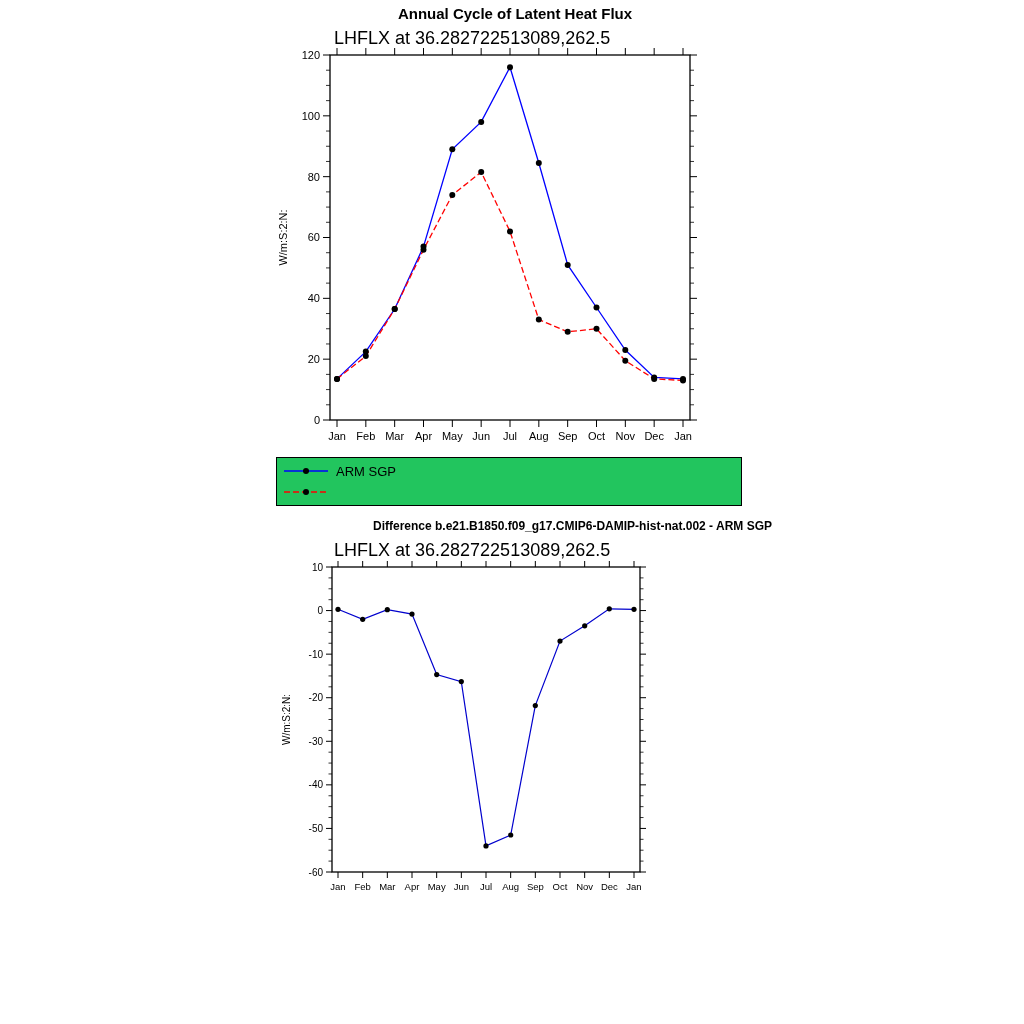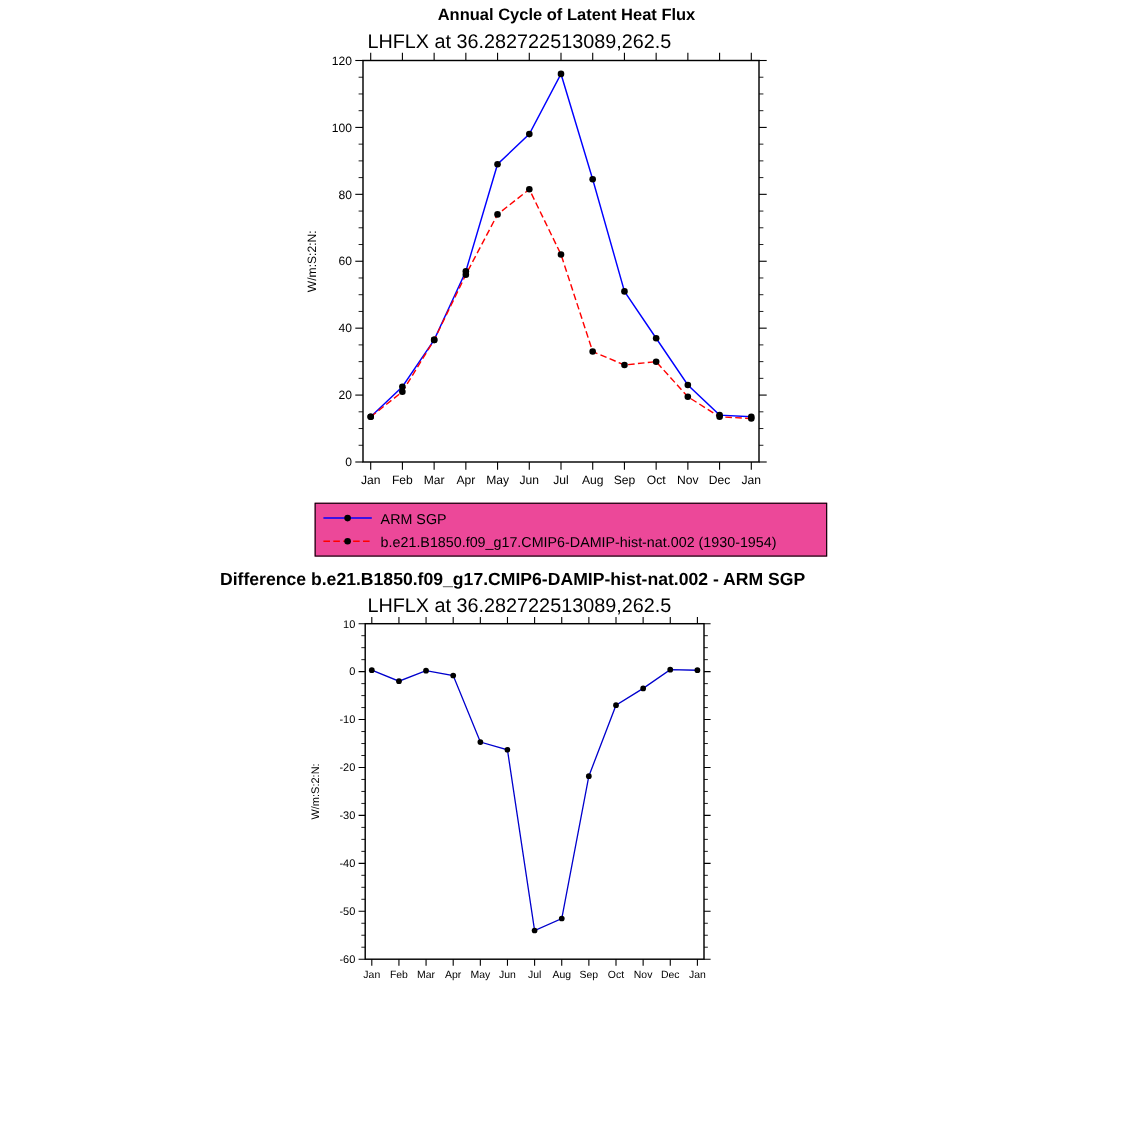--- a/index.html
+++ b/index.html
@@ -1,24 +1,24 @@
 <!DOCTYPE html>
 <html><head>
 <meta charset="utf-8">
 <style>
   html,body{margin:0;padding:0;background:#fff;}
   body{font-family:"Liberation Sans",sans-serif;color:#000;}
   .canvas{position:relative;width:1024px;height:1024px;background:#fff;overflow:hidden;padding-left:48px;}
   .abs{position:absolute;}
   .chart-title{font-weight:bold;font-size:15px;text-align:center;white-space:nowrap;}
-  .chart-title2{font-weight:bold;font-size:16px;text-align:left;white-space:nowrap;}
+  .chart-title2{font-weight:bold;font-size:12px;text-align:right;white-space:nowrap;}
   .chart-subtitle{font-size:18px;white-space:nowrap;}
   svg text{font-family:"Liberation Sans",sans-serif;fill:#000;}
-  .legend-box{position:absolute;left:286px;top:457px;width:466px;height:49px;border:1px solid #000;
-    background:#ec4899;box-sizing:border-box;display:flex;flex-direction:column;justify-content:center;padding:2px 6px;}
+  .legend-box{position:absolute;left:276px;top:457px;width:466px;height:49px;border:1px solid #000;
+    background:#22c55e;box-sizing:border-box;display:flex;flex-direction:column;justify-content:center;padding:2px 6px;}
   .legend-row{display:flex;align-items:center;gap:7px;height:21px;font-size:13px;white-space:nowrap;}
   .legend-sample{flex:0 0 auto;}
 </style>
 </head>
 <body>
 
 <div class="canvas">
 
   <div class="abs chart-title" style="left:270px;top:5px;width:490px;">Annual Cycle of Latent Heat Flux</div>
   <div class="abs chart-subtitle" style="left:334px;top:28px;">LHFLX at 36.282722513089,262.5</div>
@@ -157,21 +157,20 @@
         <line x1="1" y1="6" x2="45" y2="6" stroke-width="1.4" stroke="#0000ff"></line>
         <circle cx="23" cy="6" r="3" fill="#000000"></circle>
       </svg>
       <span>ARM SGP</span>
     </div>
     <div class="legend-row">
       <svg class="legend-sample" width="46" height="12" viewBox="0 0 46 12">
         <line x1="1" y1="6" x2="45" y2="6" stroke-width="1.4" stroke-dasharray="6,3" stroke="#ff0000"></line>
         <circle cx="23" cy="6" r="3" fill="#000000"></circle>
       </svg>
-      <span>b.e21.B1850.f09_g17.CMIP6-DAMIP-hist-nat.002 (1930-1954)</span>
     </div>
   </div>
 
   <div class="abs chart-title2" style="left:200px;top:519px;width:572px;">Difference b.e21.B1850.f09_g17.CMIP6-DAMIP-hist-nat.002 - ARM SGP</div>
   <div class="abs chart-subtitle" style="left:334px;top:540px;">LHFLX at 36.282722513089,262.5</div>
   <svg id="chart-bottom" class="abs" style="left:270px;top:556px;" width="430" height="350" viewBox="0 0 430 350">
       <rect x="62" y="11" width="308" height="305" fill="none" stroke="#000" stroke-width="1.3"></rect>
       <line x1="62" x2="56" y1="316" y2="316" stroke="#000"></line>
       <line x1="370" x2="376" y1="316" y2="316" stroke="#000"></line>
       <text x="53" y="319.5" text-anchor="end" font-size="10">-60</text>

